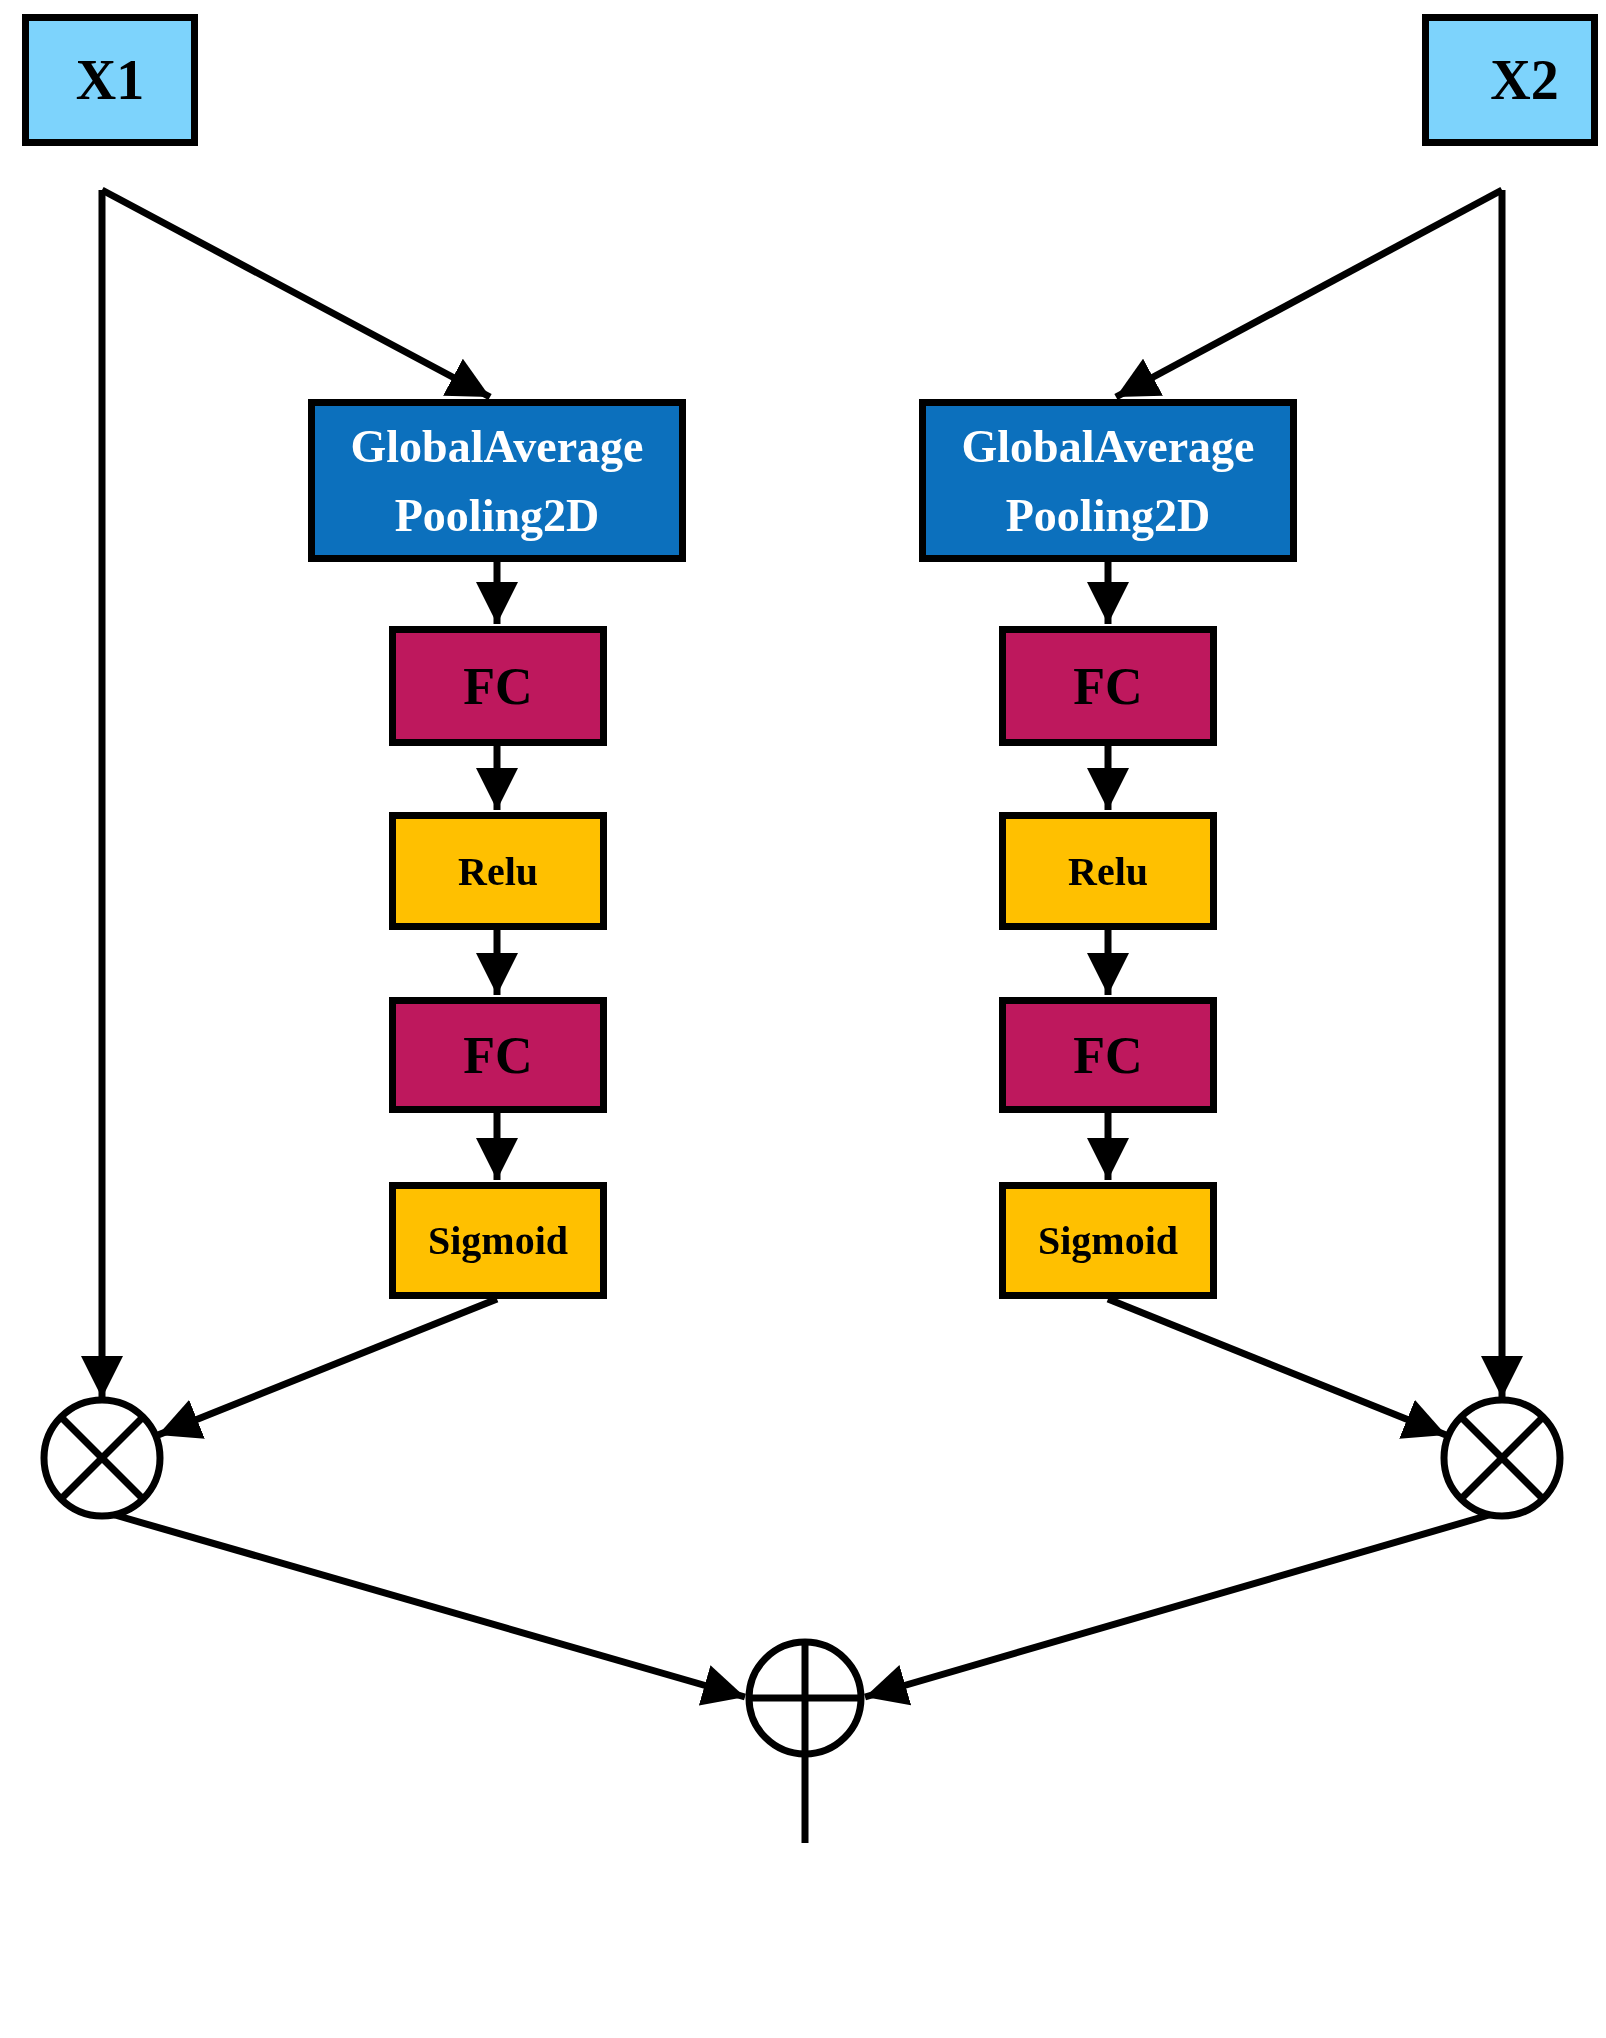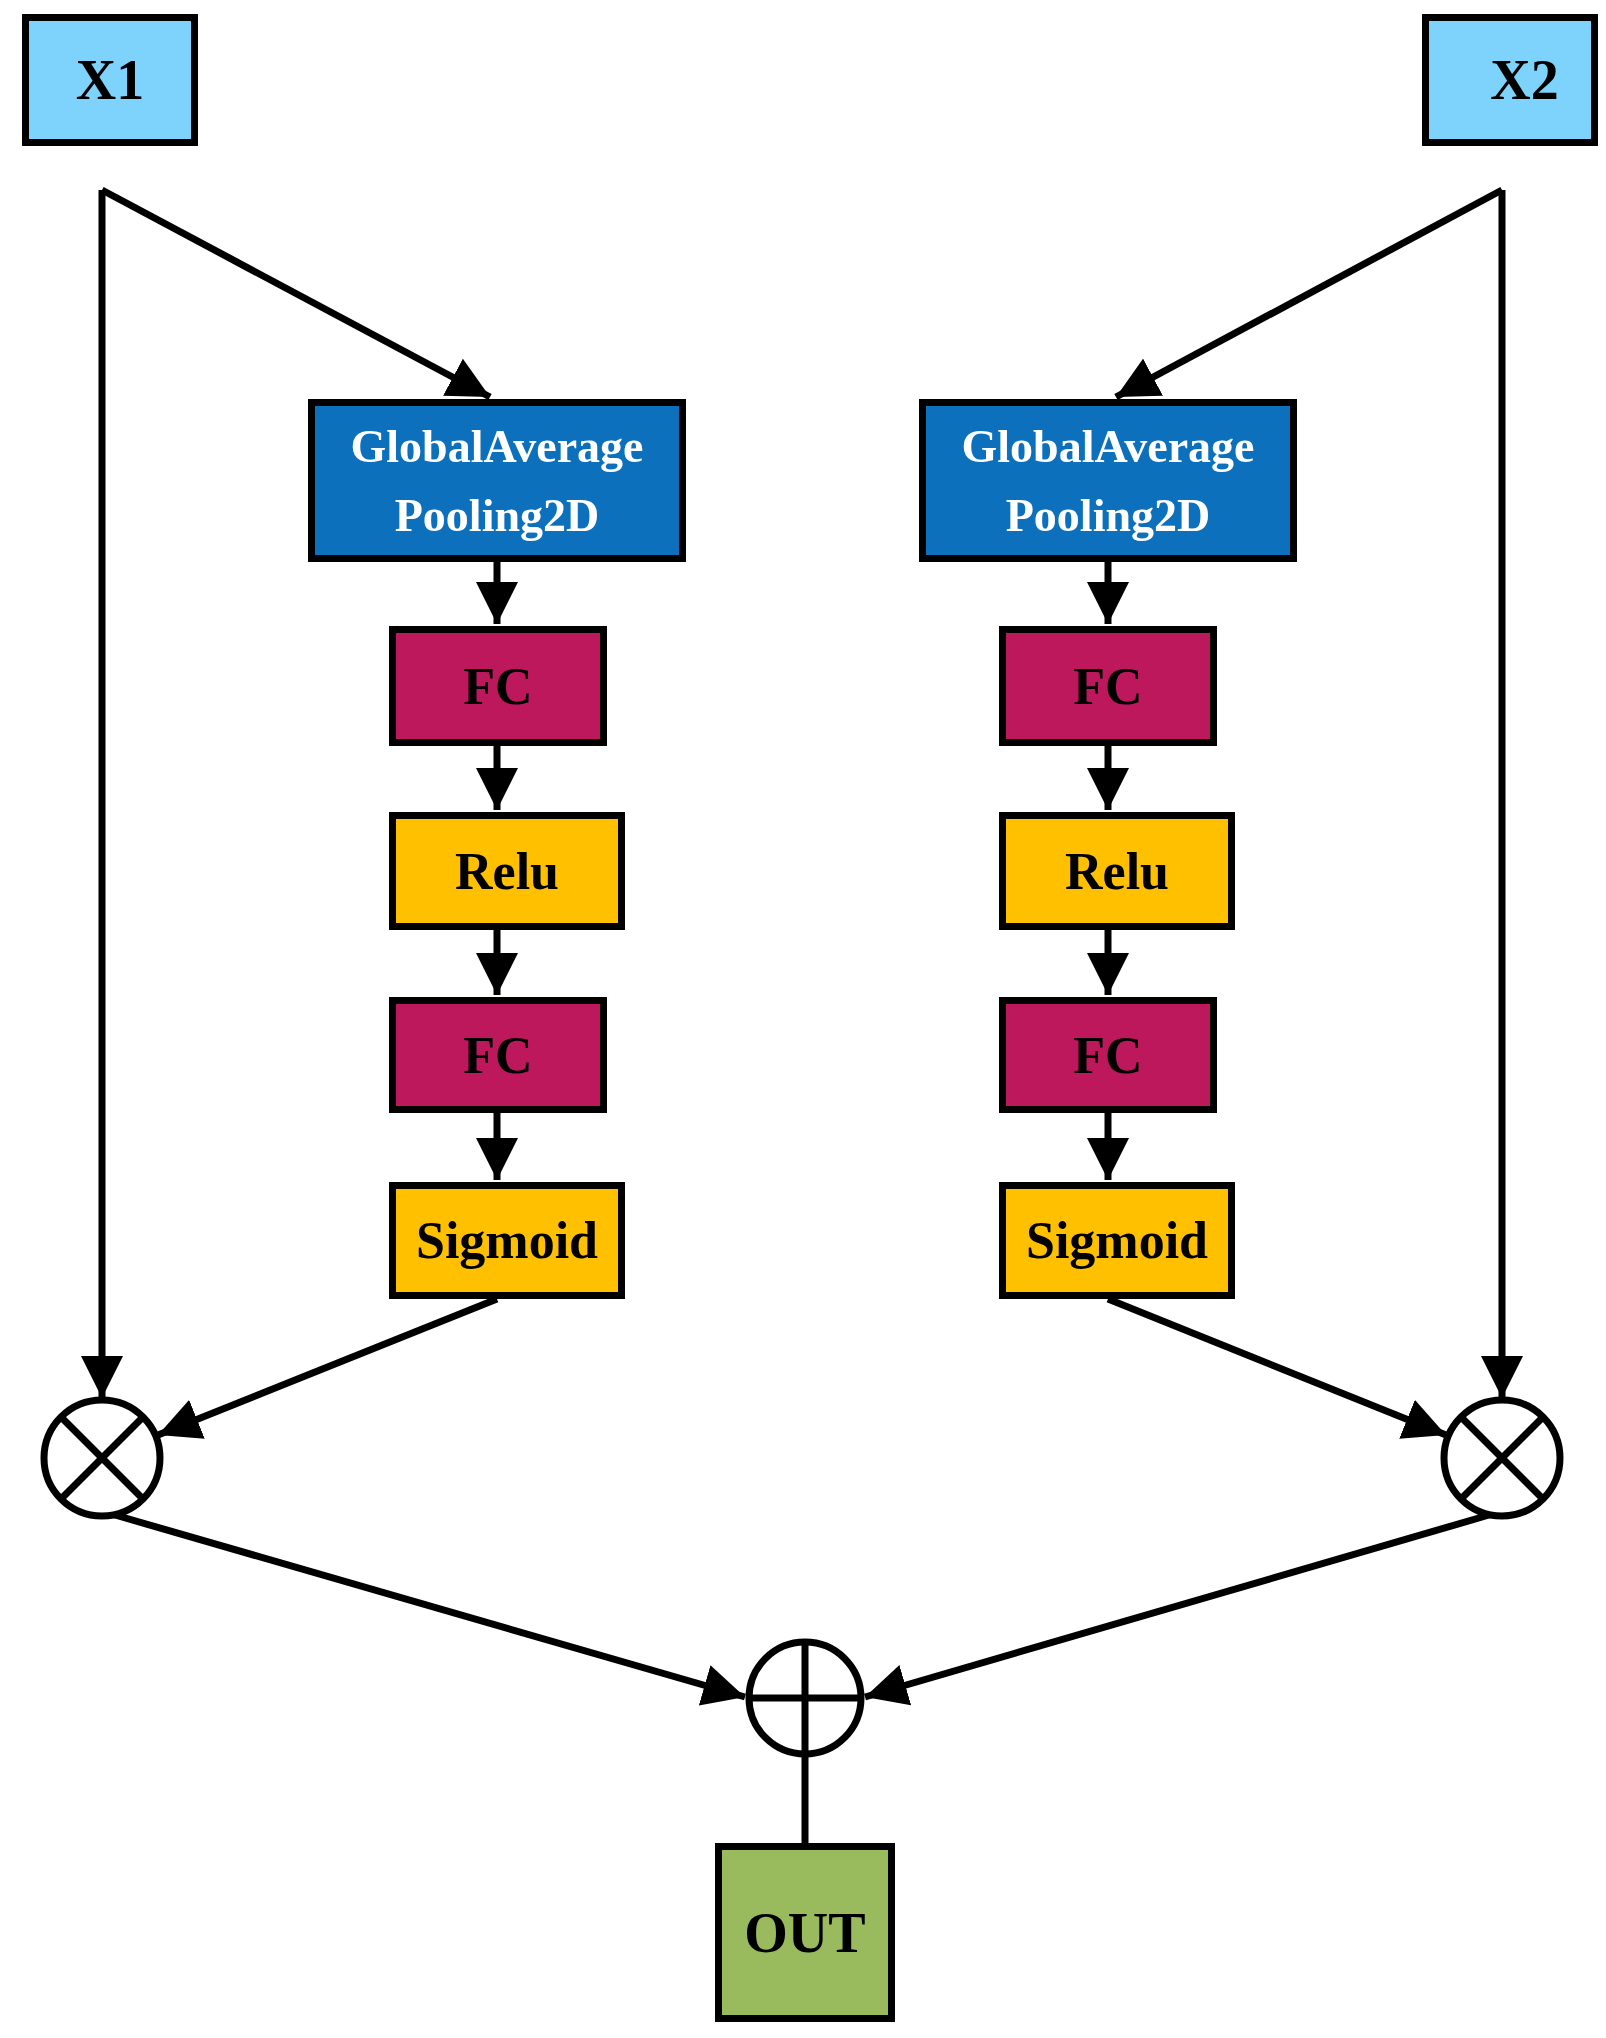--- a/index.html
+++ b/index.html
@@ -49,24 +49,24 @@
     font-size: 46px;
     line-height: 1.5;
   }
   .fc-box {
     width: 218px;
     height: 120px;
     background: #be185d;
     font-size: 52px;
   }
   .act-box {
-    width: 236px;
+    width: 218px;
     height: 118px;
     background: #ffc000;
-    font-size: 52px;
+    font-size: 40px;
     text-align: right;
   }
   .out-box {
     width: 180px;
     height: 179px;
     background: #9aba5e;
     font-size: 56px;
   }
   .wire {
     stroke: #000000;
@@ -165,17 +165,14 @@
   <div class="box act-box" style="left:999px; top:812px;">
     <span>Relu</span>
   </div>
   <div class="box fc-box" style="left:999px; top:997px; height:116px;">
     <span>FC</span>
   </div>
   <div class="box act-box" style="left:999px; top:1182px; height:117px;">
     <span>Sigmoid</span>
   </div>
 
-  <div class="box out-box" style="left:715px; top:1843px;">
-    <span>OUT</span>
-  </div>
 
 </div>
 
 </body></html>

